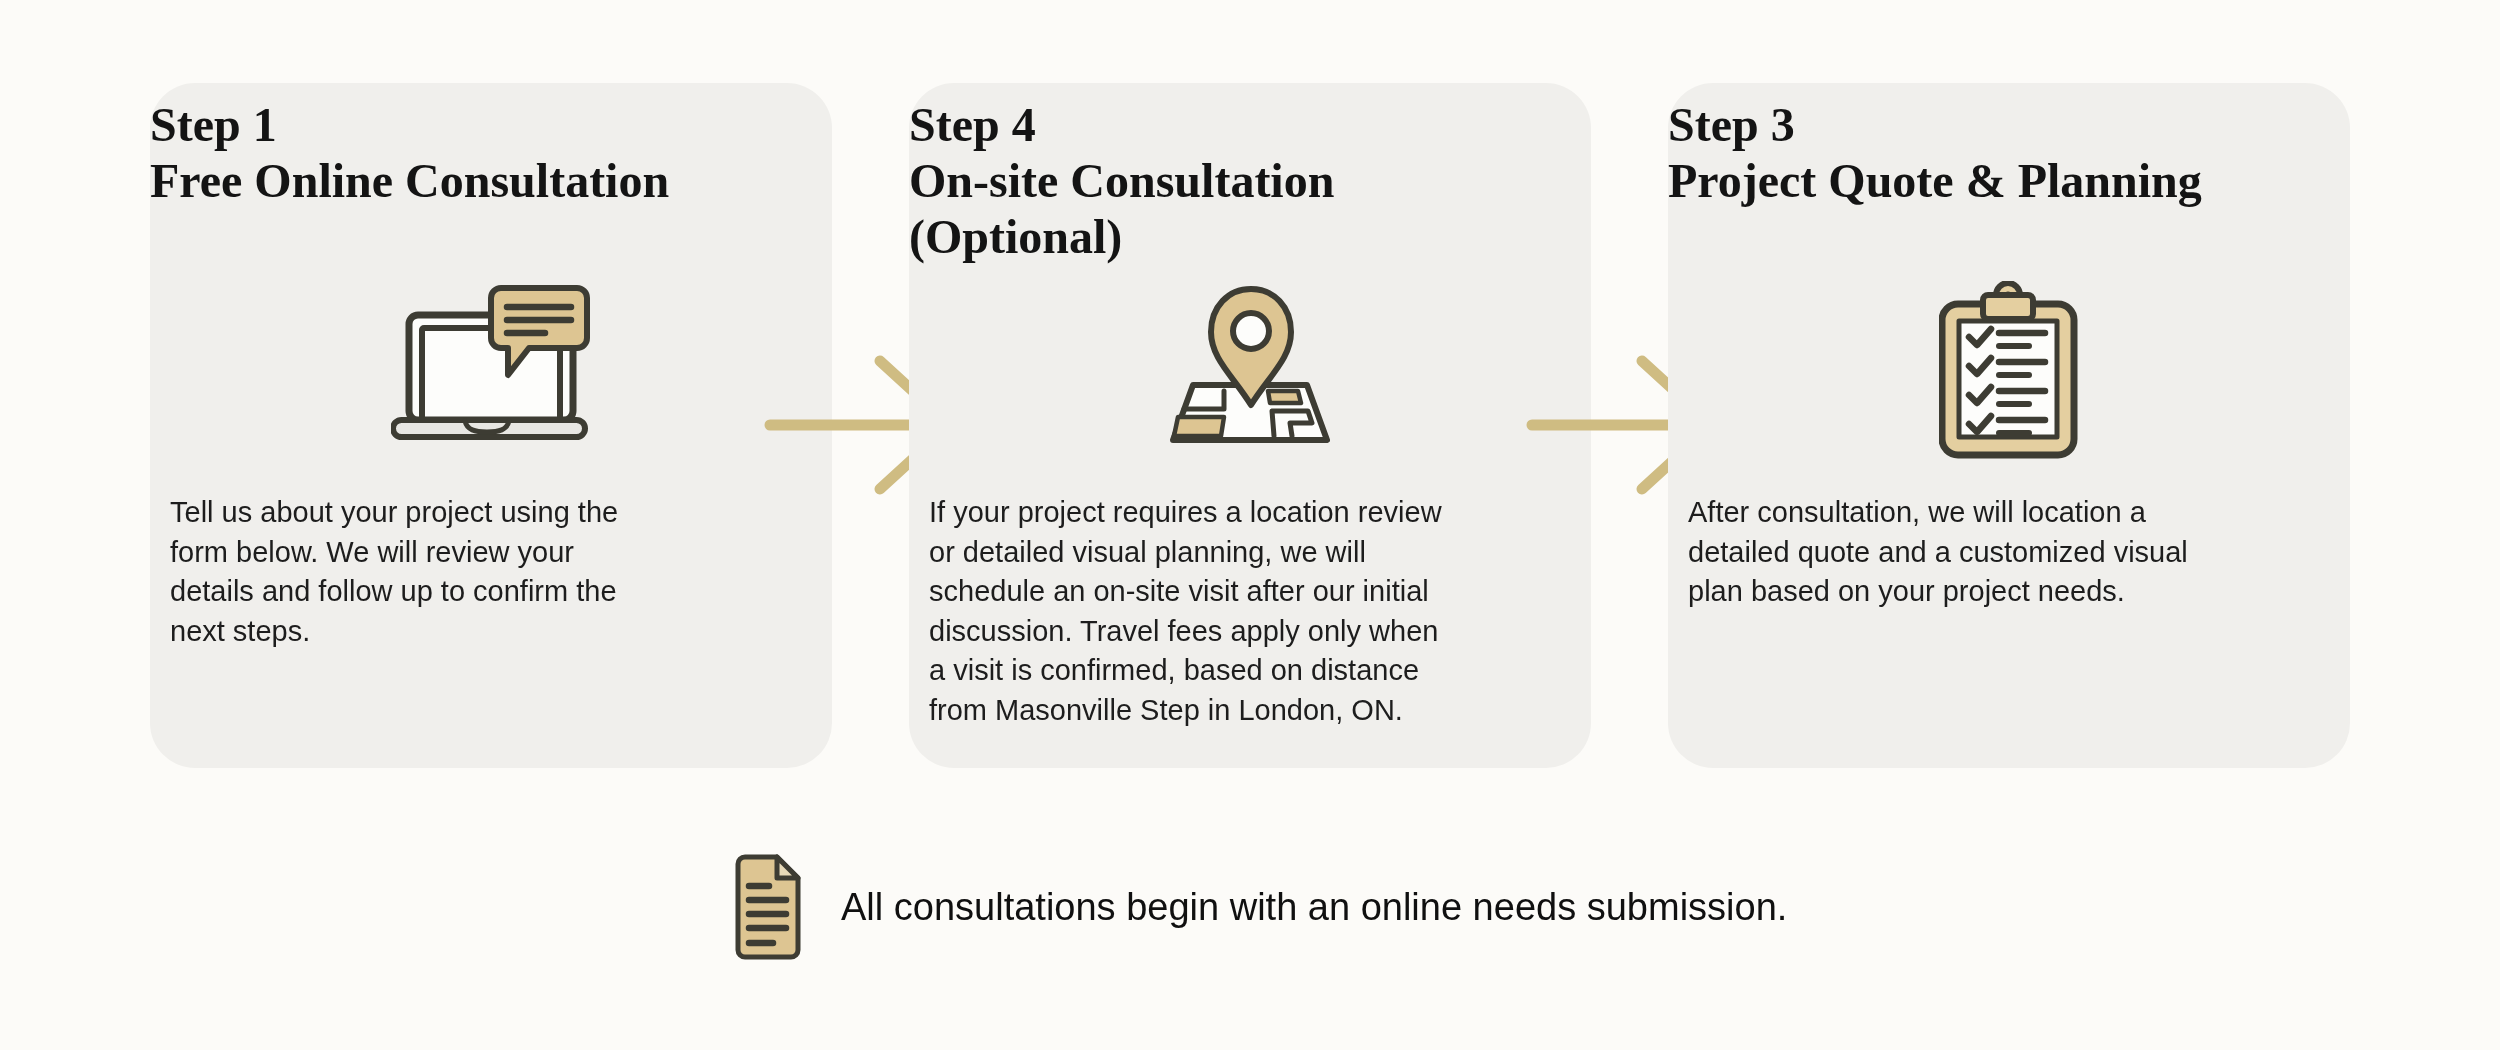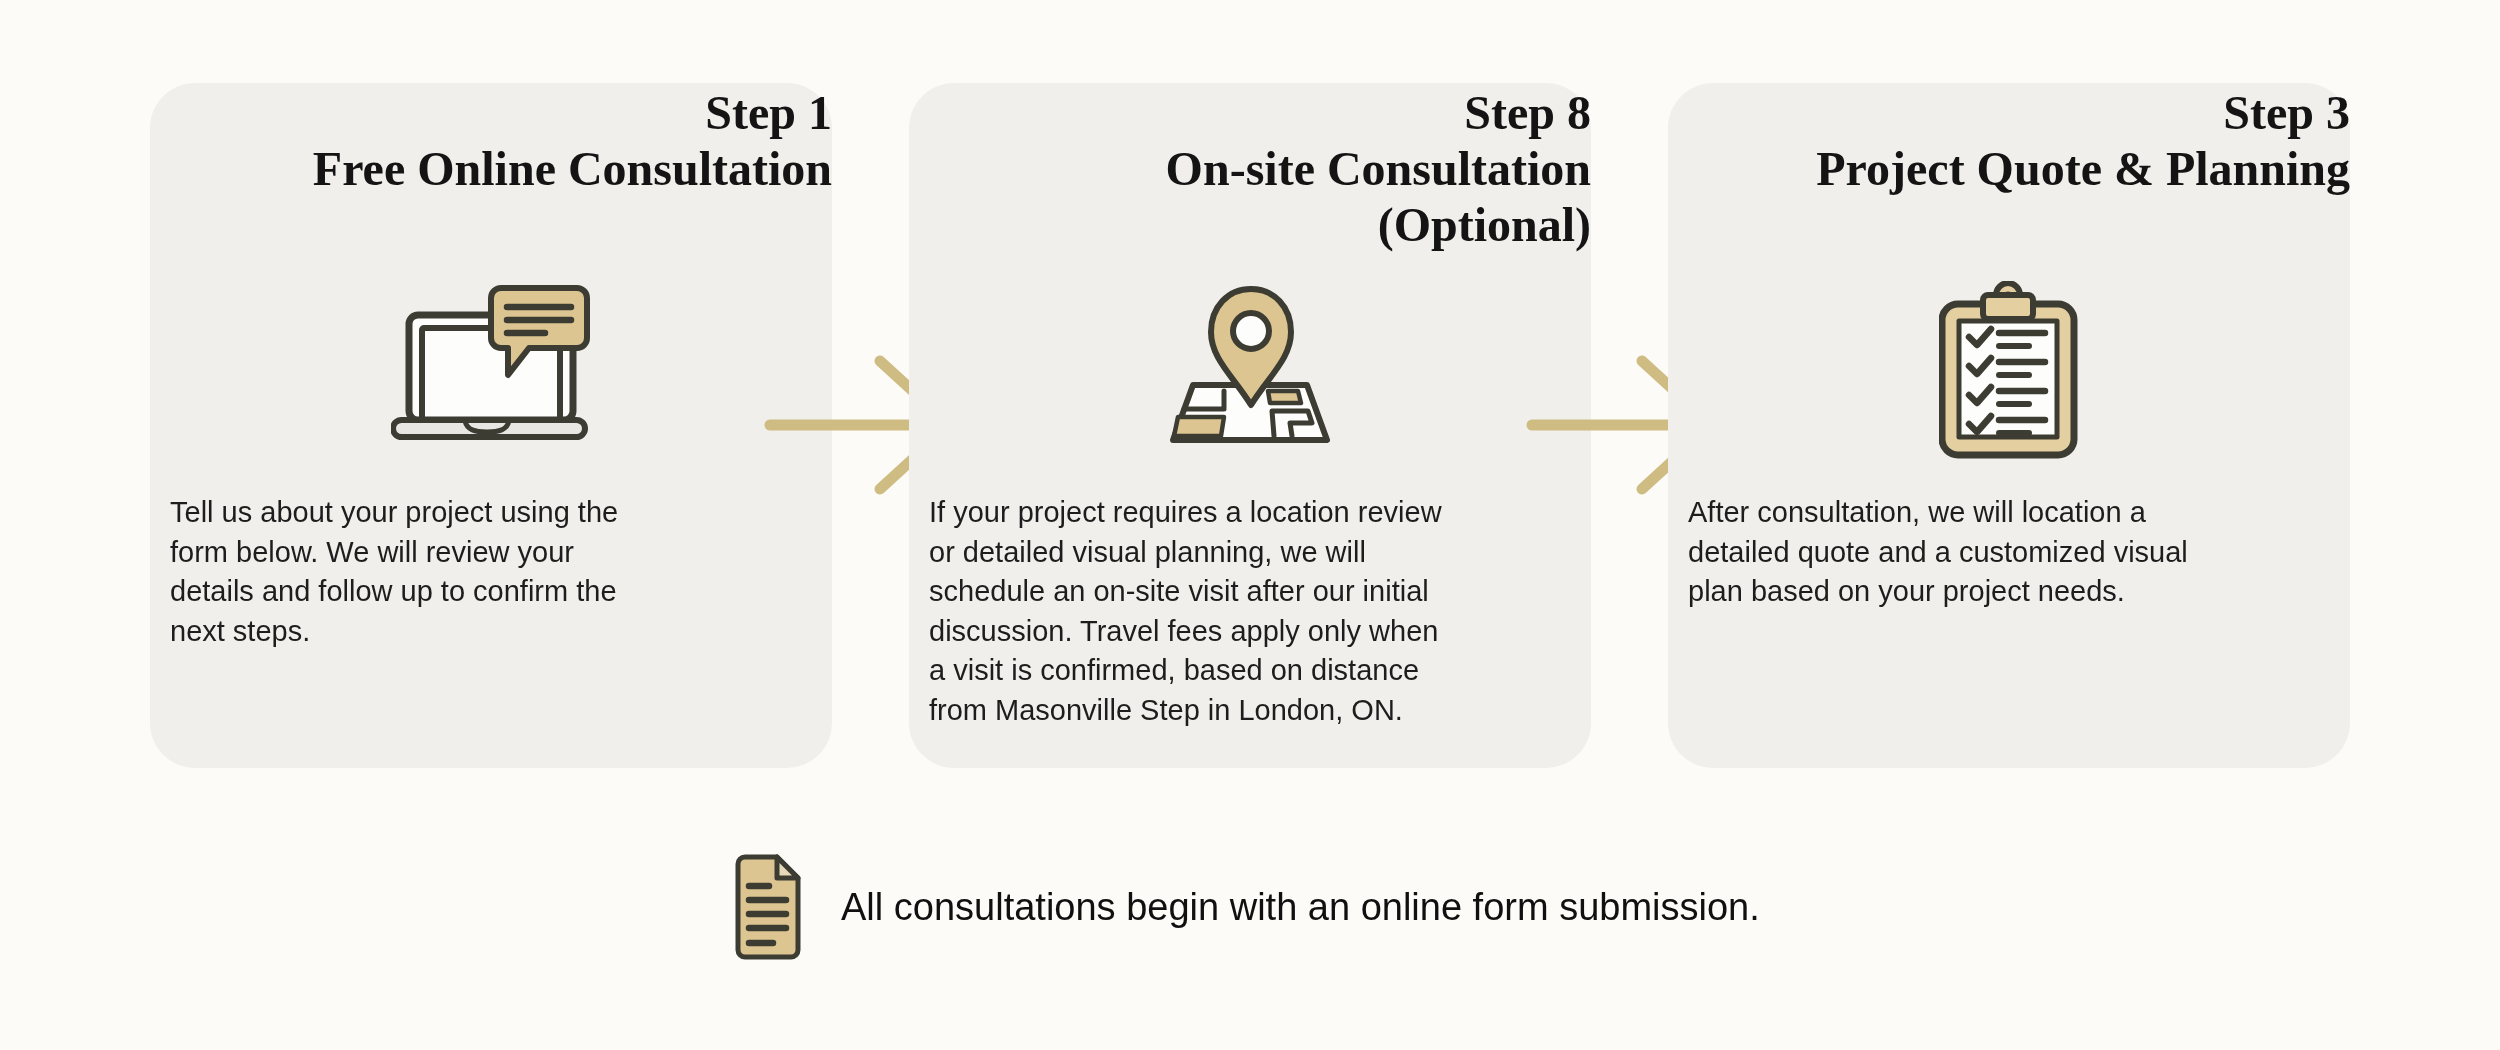--- a/index.html
+++ b/index.html
@@ -12,22 +12,22 @@
   }
   .step-card{
     position:absolute;top:83px;width:682px;height:685px;
     background:var(--card-bg,#f0efec);
     border-radius:45px;
   }
   .card-1{left:150px;}
   .card-2{left:909px;}
   .card-3{left:1668px;}
   .card-title{
-    position:absolute;top:2px;left:0;right:0;
-    text-align:right;
+    position:absolute;top:14px;left:0;right:0;
+    text-align:left;
     white-space:pre-line;
     font-family:"Liberation Serif",serif;
     font-weight:700;
     font-size:48px;line-height:56px;
     color:var(--heading-text,#141414);
   }
   .icon-wrap{
     position:absolute;left:50%;transform:translateX(-50%);
   }
   .card-1 .icon-wrap{top:200px;}
@@ -93,21 +93,21 @@
 details and follow up to confirm the
 next steps.</div>
   </div>
 
   <svg class="flow-arrow arrow-1" viewBox="0 0 200 140">
     <line class="arrow-stroke" x1="12" y1="70" x2="186" y2="70"></line>
     <polyline class="arrow-stroke" points="122,6 192,70 122,134"></polyline>
   </svg>
 
   <div class="step-card card-2">
-    <div class="card-title">Step 8
+    <div class="card-title">Step 4
 On-site Consultation
 (Optional)</div>
     <div class="icon-wrap">
       <svg width="160" height="165" viewBox="0 0 160 165">
 
         <polygon class="ic-white" points="23,102 137,102 157,157 3,157" stroke-width="6"></polygon>
         <polygon class="ic-gold" points="8,134 54,134 51,153 4,153" stroke-width="4.5"></polygon>
         <polyline class="ic-line" points="14,126 54,126 54,108" stroke-width="5"></polyline>
         <polygon class="ic-gold" points="98,108 128,108 131,120 100,120" stroke-width="4.5"></polygon>
         <polyline class="ic-line" points="104,153 102,128 138,128 142,140 120,140 122,153" stroke-width="5"></polyline>
@@ -170,16 +170,16 @@
       <path class="ic-gold" stroke-width="5" d="M10,3 H42 L63,24 V96 a7,7 0 0 1 -7,7 H10 a7,7 0 0 1 -7,-7 V10 a7,7 0 0 1 7,-7 Z"></path>
       <path stroke-width="5" fill="#e6d9b8" class="ic-line" d="M42,3 V24 H63 Z" style="fill:#e6d9b8"></path>
       <g class="ic-line" stroke-width="6.5">
         <line x1="14" y1="32" x2="34" y2="32"></line>
         <line x1="14" y1="46" x2="51" y2="46"></line>
         <line x1="14" y1="60" x2="51" y2="60"></line>
         <line x1="14" y1="74" x2="51" y2="74"></line>
         <line x1="14" y1="89" x2="38" y2="89"></line>
       </g>
     </svg>
-    <div class="footnote-text">All consultations begin with an online form submission.</div>
+    <div class="footnote-text">All consultations begin with an online needs submission.</div>
   </div>
 
 </div>
 
 </body></html>

